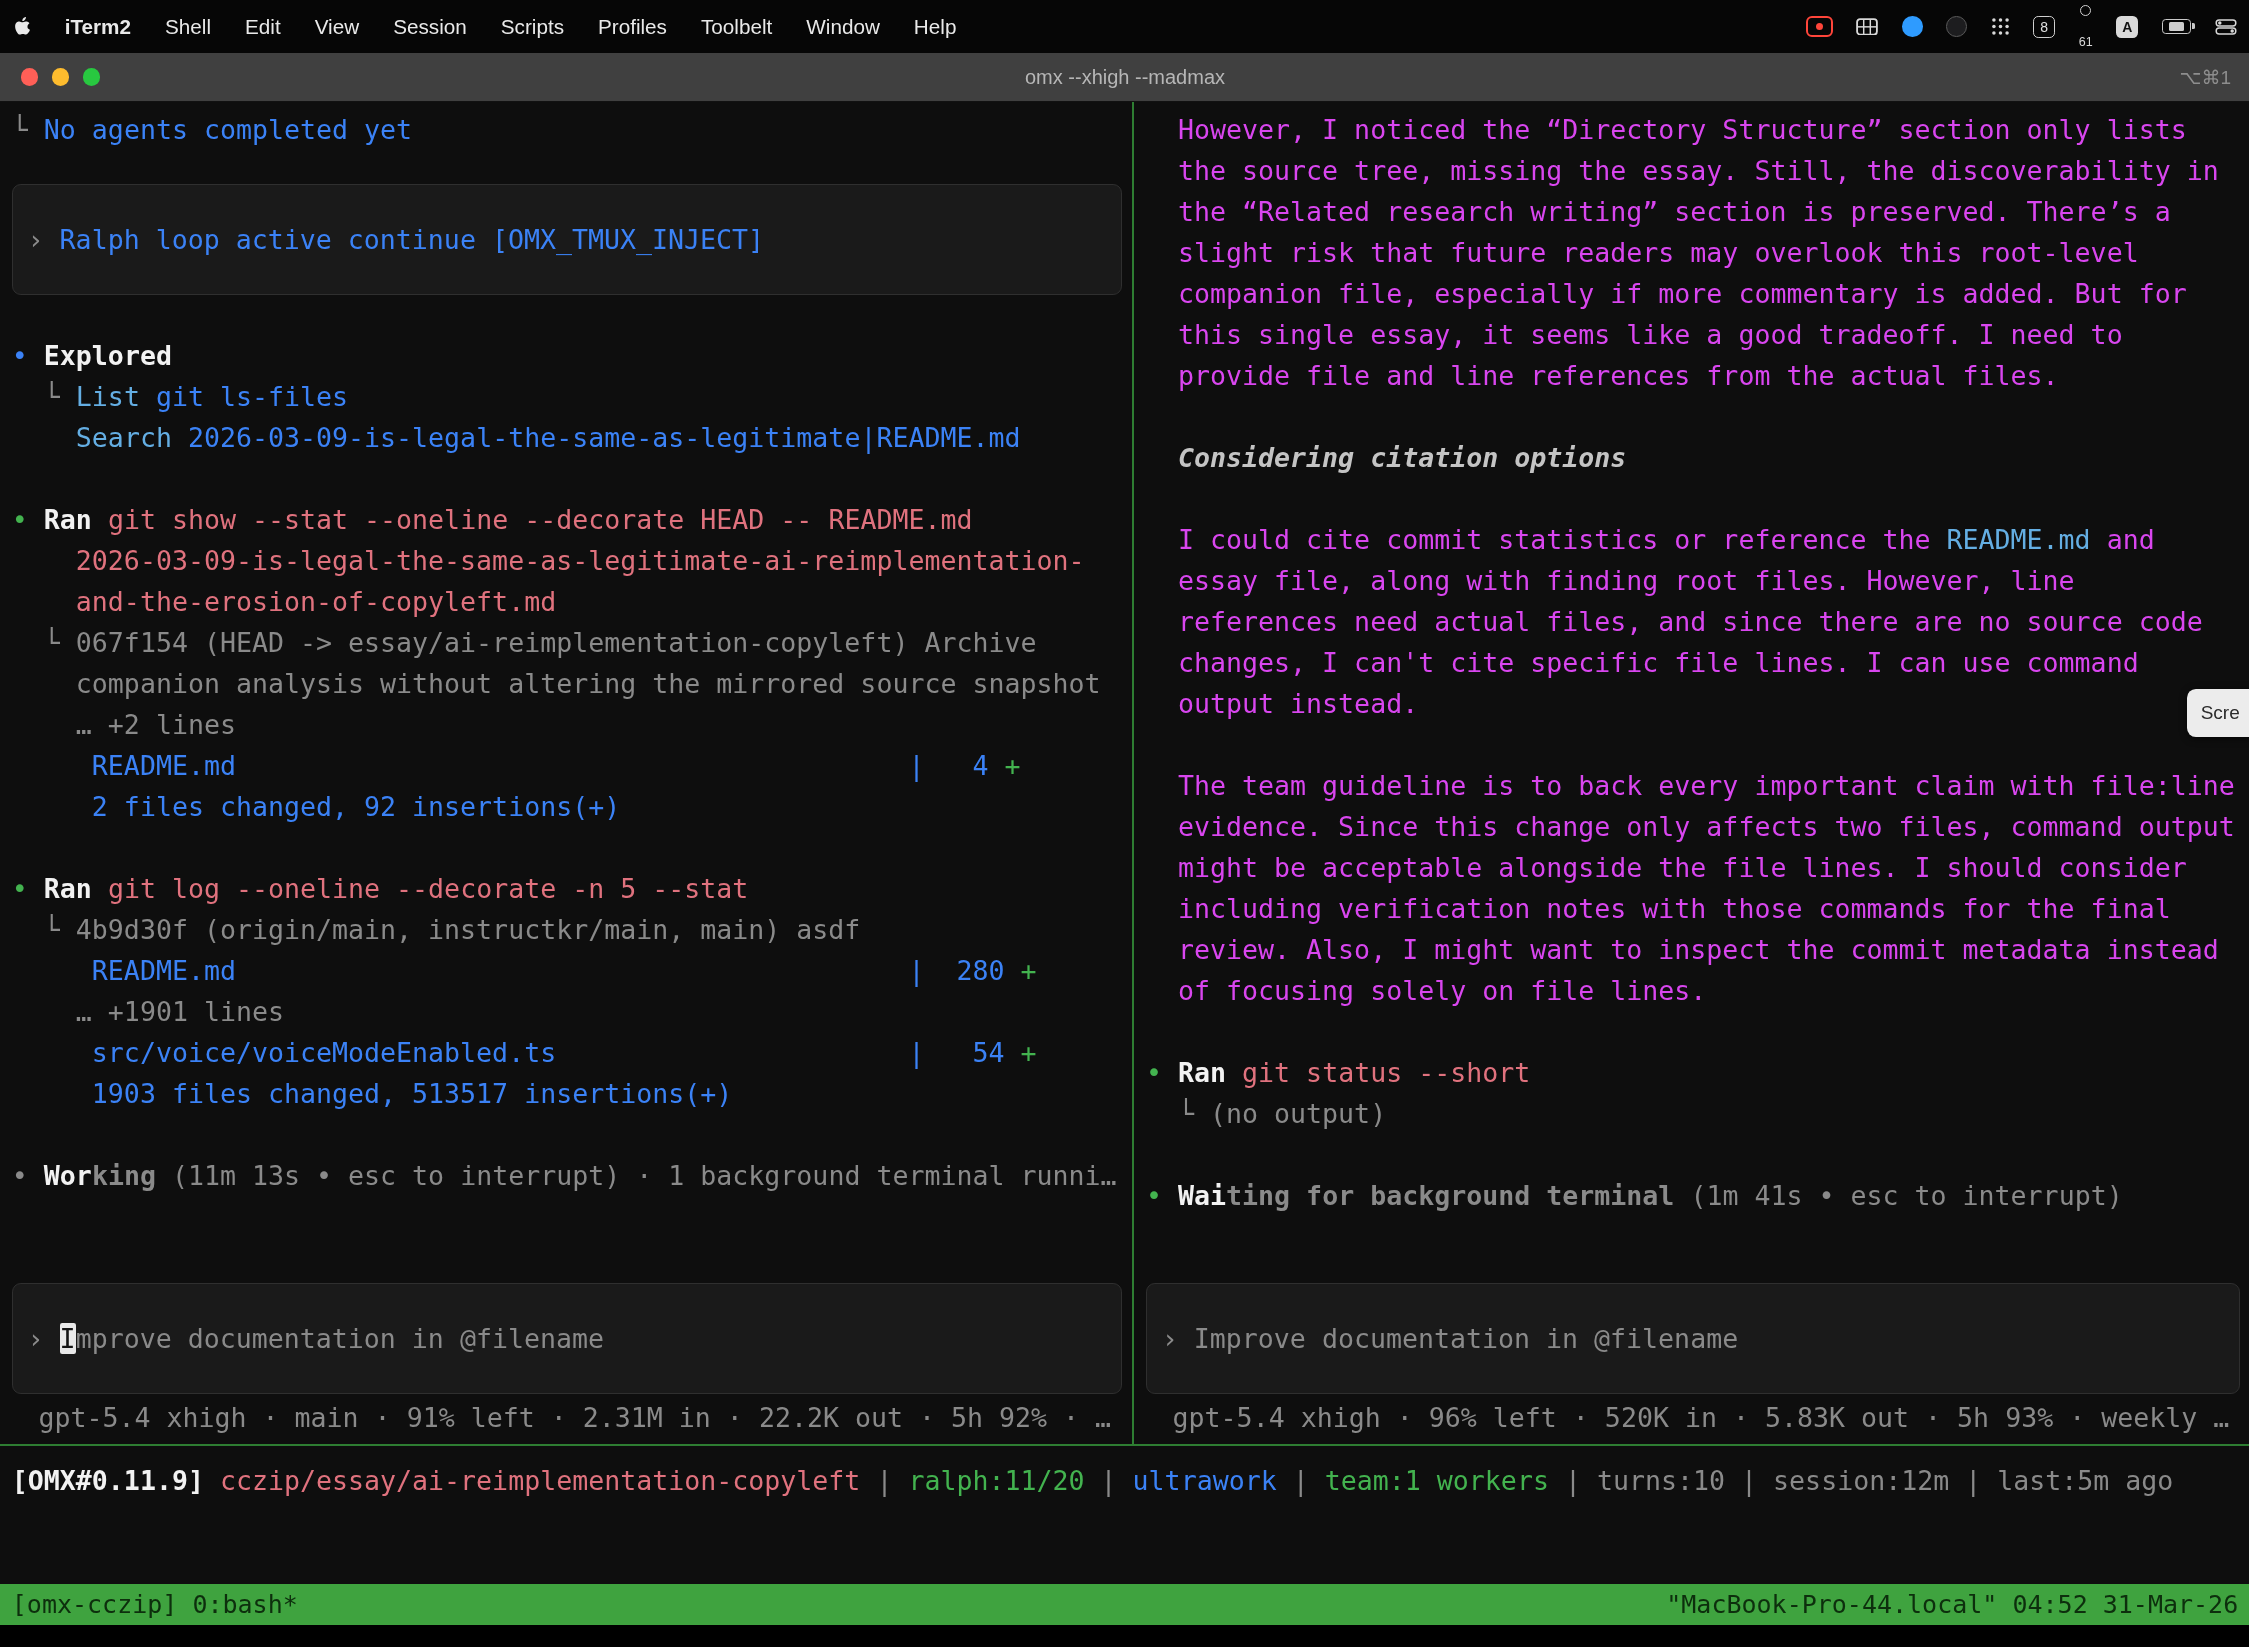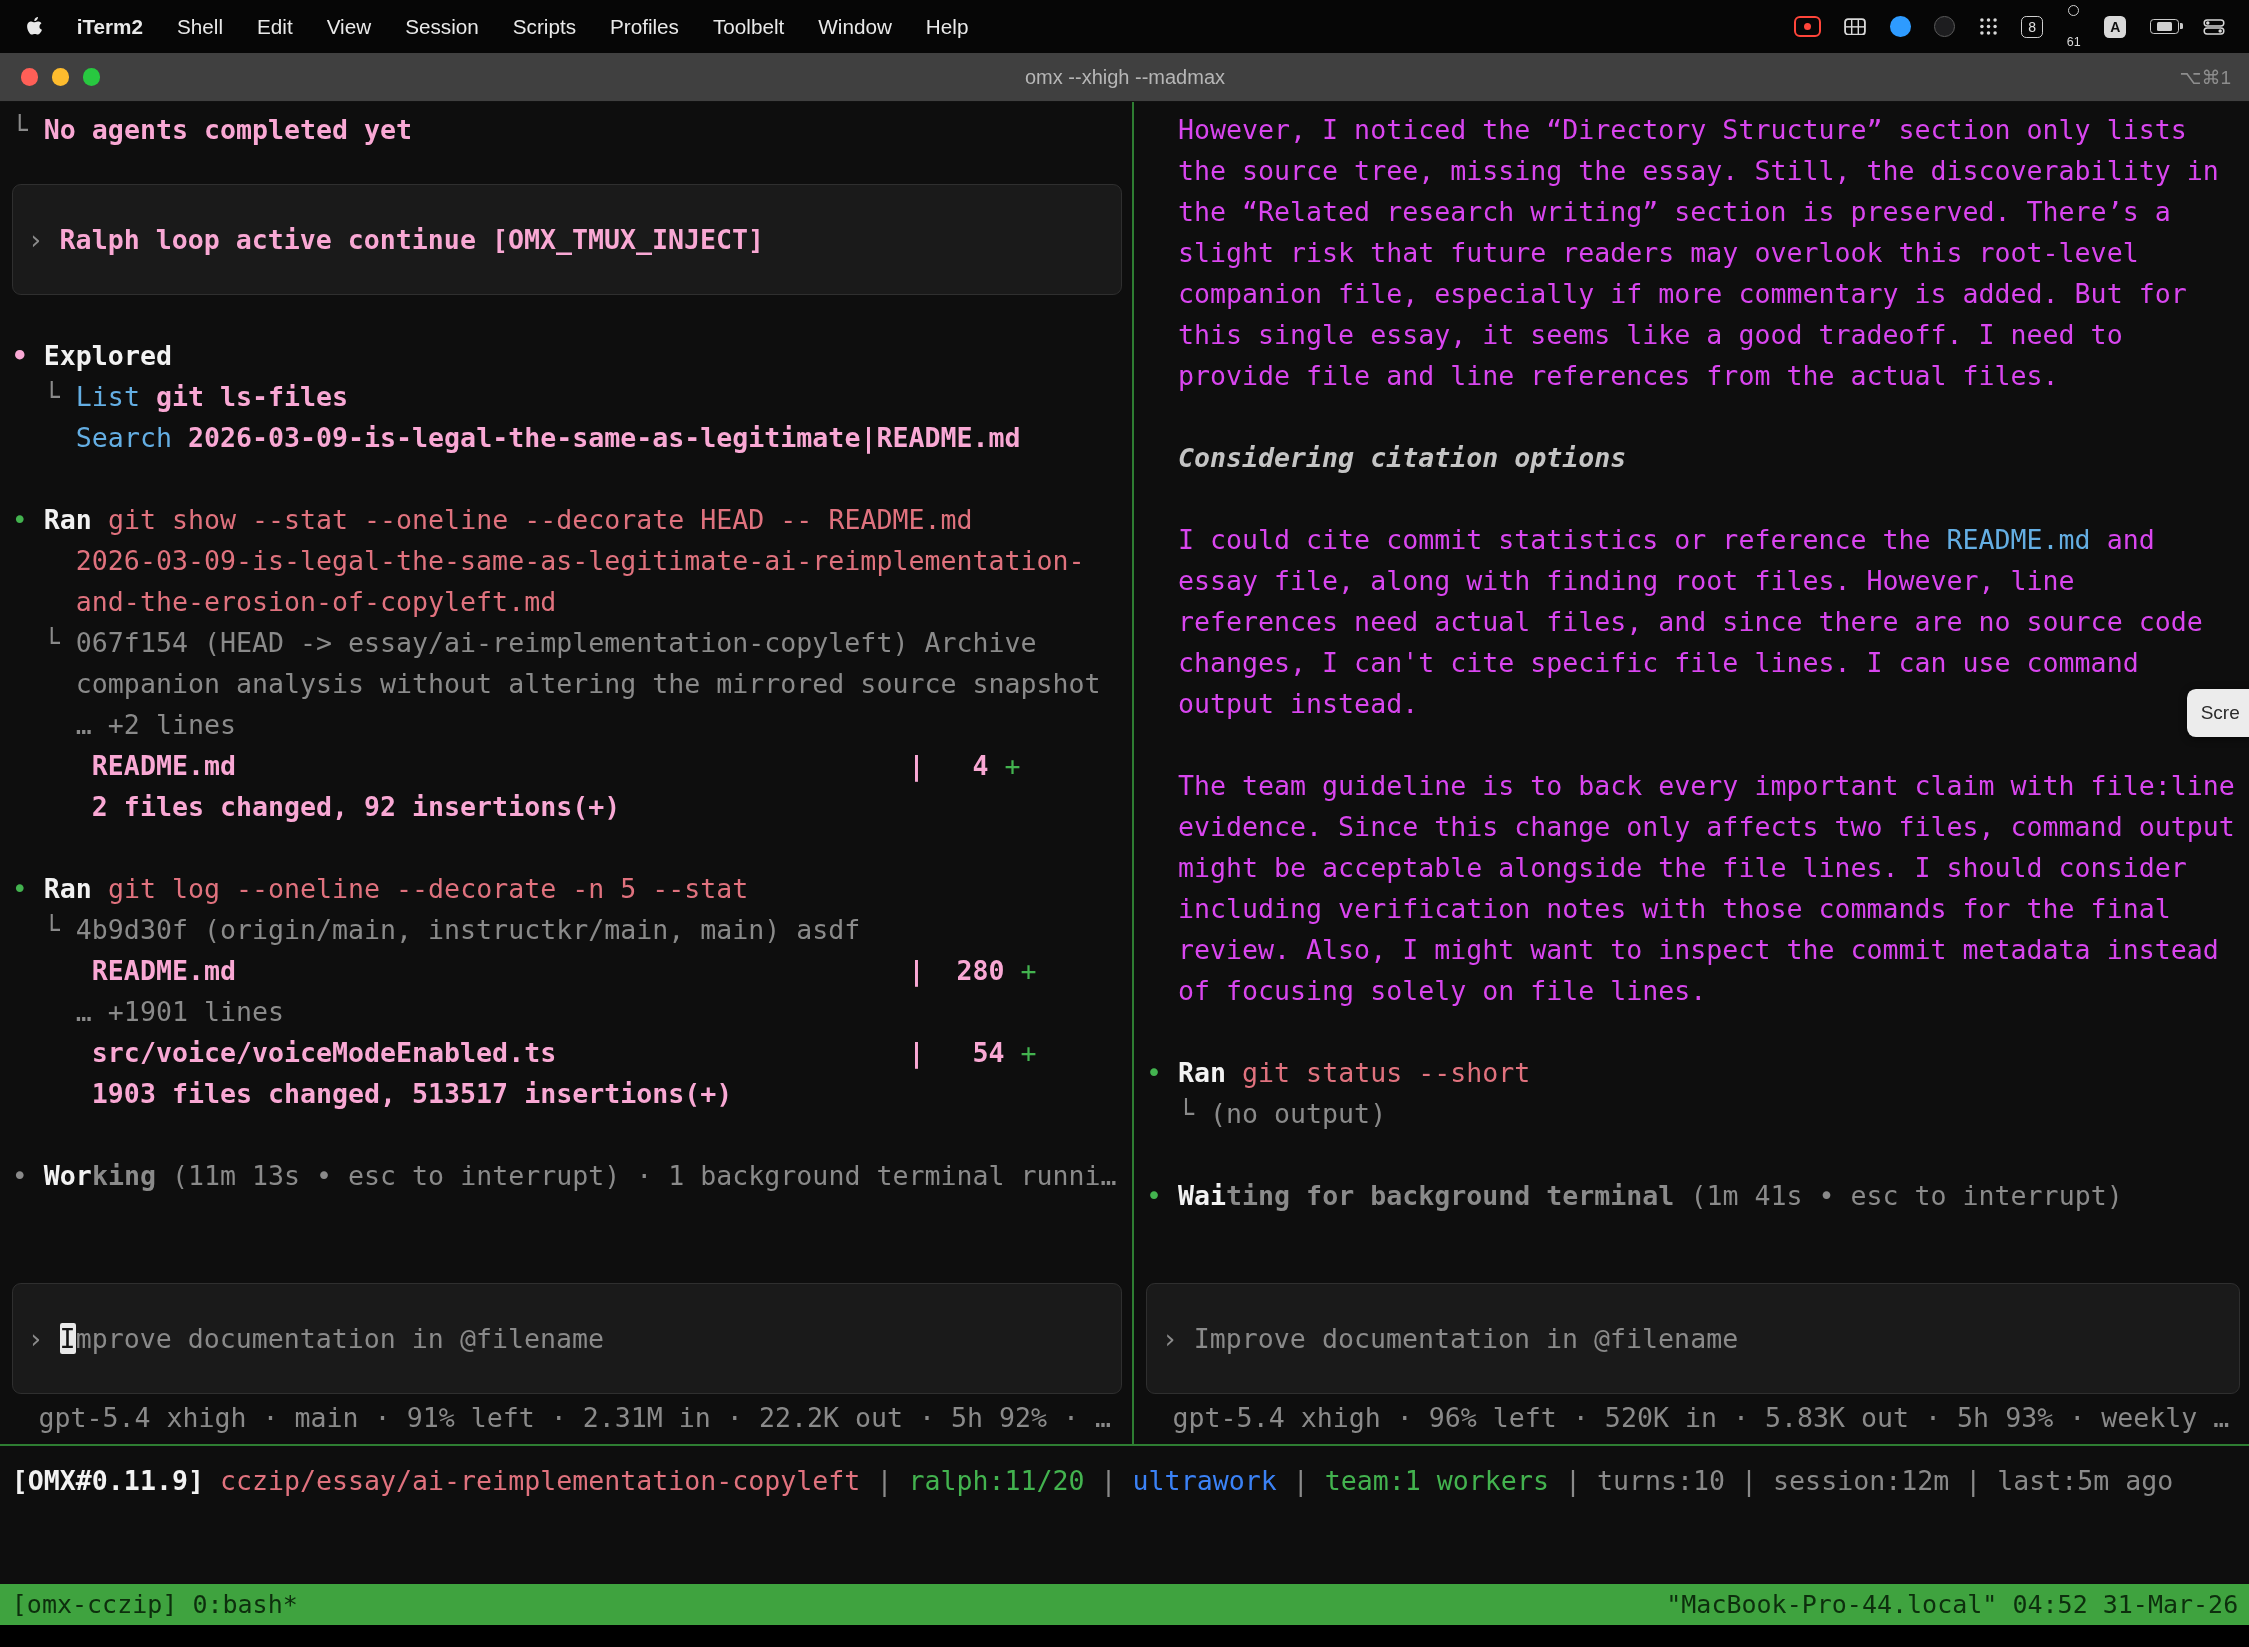--- a/index.html
+++ b/index.html
@@ -1,20 +1,20 @@
 <!DOCTYPE html>
 <html style="font-size:11.8px"><head>
 <meta charset="utf-8">
 <style>
   * { margin:0; padding:0; box-sizing:border-box; }
   html,body { width:2250px; height:1648px; background:#000; overflow:hidden; }
   body { position:relative; font-family:"Liberation Sans", sans-serif; }
 
   
-  .menubar { height:53px; background:#060606; display:flex; justify-content:space-between; align-items:center; padding:0 25px; }
+  .menubar { height:53px; background:#060606; display:flex; justify-content:space-between; align-items:center; padding:0 13px; }
   .mb-left { display:flex; align-items:center; gap:34px; font-size:20.7px; color:#e9e9e9; }
   .mb-item { cursor:default; }
   .mb-item.bold { font-weight:bold; }
   .apple { display:flex; align-items:center; }
   .mb-right { display:flex; align-items:center; gap:23.6px; }
   .mbi { display:flex; align-items:center; justify-content:center; color:#d8d8d8; }
   .rec { width:26.6px; height:20.7px; border:2.2px solid #ff453a; border-radius:5.9px; position:relative; }
   .rec-dot { width:7.4px; height:7.4px; border-radius:50%; background:#ff453a; position:absolute; top:4.4px; left:7.4px; }
   .blue-app { width:20.7px; height:20.7px; border-radius:50%; background:#2e9bff; }
   .dark-app { width:20.7px; height:20.7px; border-radius:50%; background:#1d1d1f; border:1.5px solid #5a5a5a; }
@@ -54,21 +54,21 @@
   .cursor { display:inline-block; min-width:16px; background:#e9e9e9; color:#151515; text-align:center; border-radius:2.2px; }
   .pane-status { height:35px; line-height:35px; font-size:26.6px; padding-left:26.6px; margin-top:5.9px; flex-shrink:0; white-space:pre; }
 
   .hrule { height:2.2px; background:#2e7d32; }
   .omxbar { height:138px; padding:19px 0 0 11.8px; font-size:26.6px; white-space:pre; }
   .tmuxbar { height:41px; background:#3fa33f; color:#0d2f0d; font-size:25px; line-height:41px;
              display:flex; justify-content:space-between; padding:0 11.8px; white-space:pre; }
   .bottomstrip { flex:1; background:#000; }
 
   
-  .c-w   { color:#f9a8d4;font-weight:bold; }
+  .c-w   { color:#3b82f6; }
   .c-wb  { color:#f2f2f2; font-weight:bold; }
   .c-g   { color:#8a8a8a; }
   .c-gbd { color:#8a8a8a; font-weight:bold; }
   .c-gi  { color:#d946ef; }
   .c-gbi { color:#c4c4c4; font-weight:bold; font-style:italic; }
   .c-pk  { color:#e0727e; }
   .c-cy  { color:#64aee3; }
   .c-cyi { color:#64aee3; }
   .c-gn  { color:#43b34f; }
   .c-sal { color:#e0727e; }

